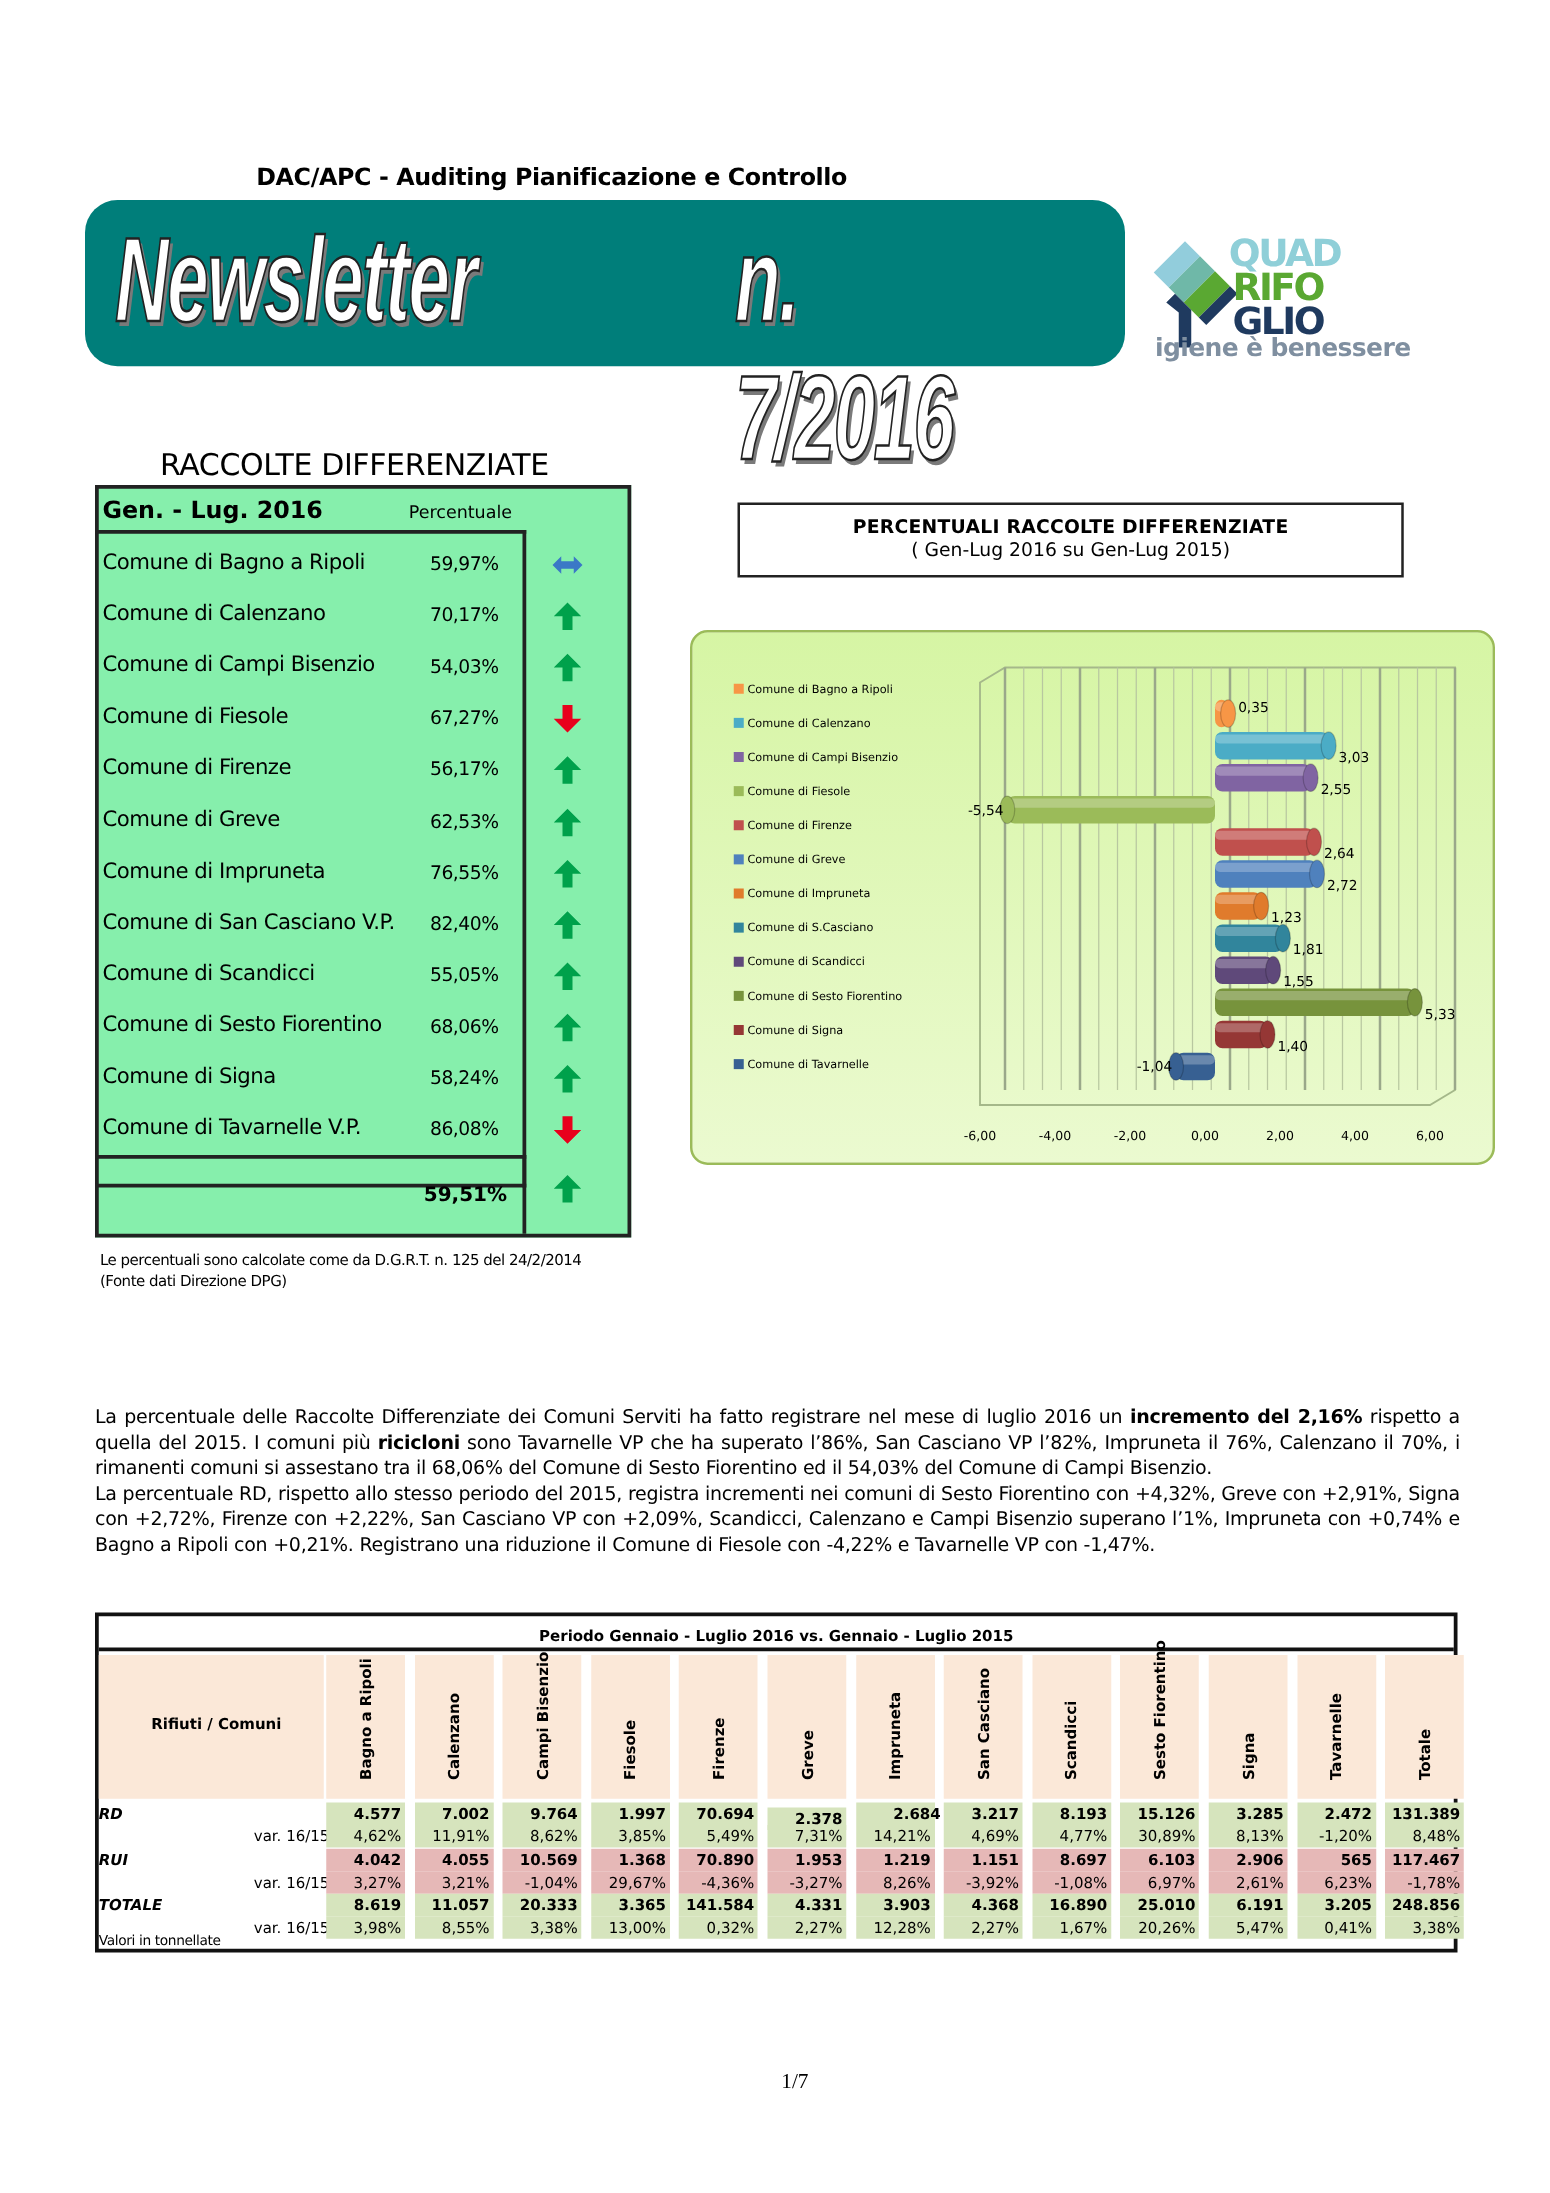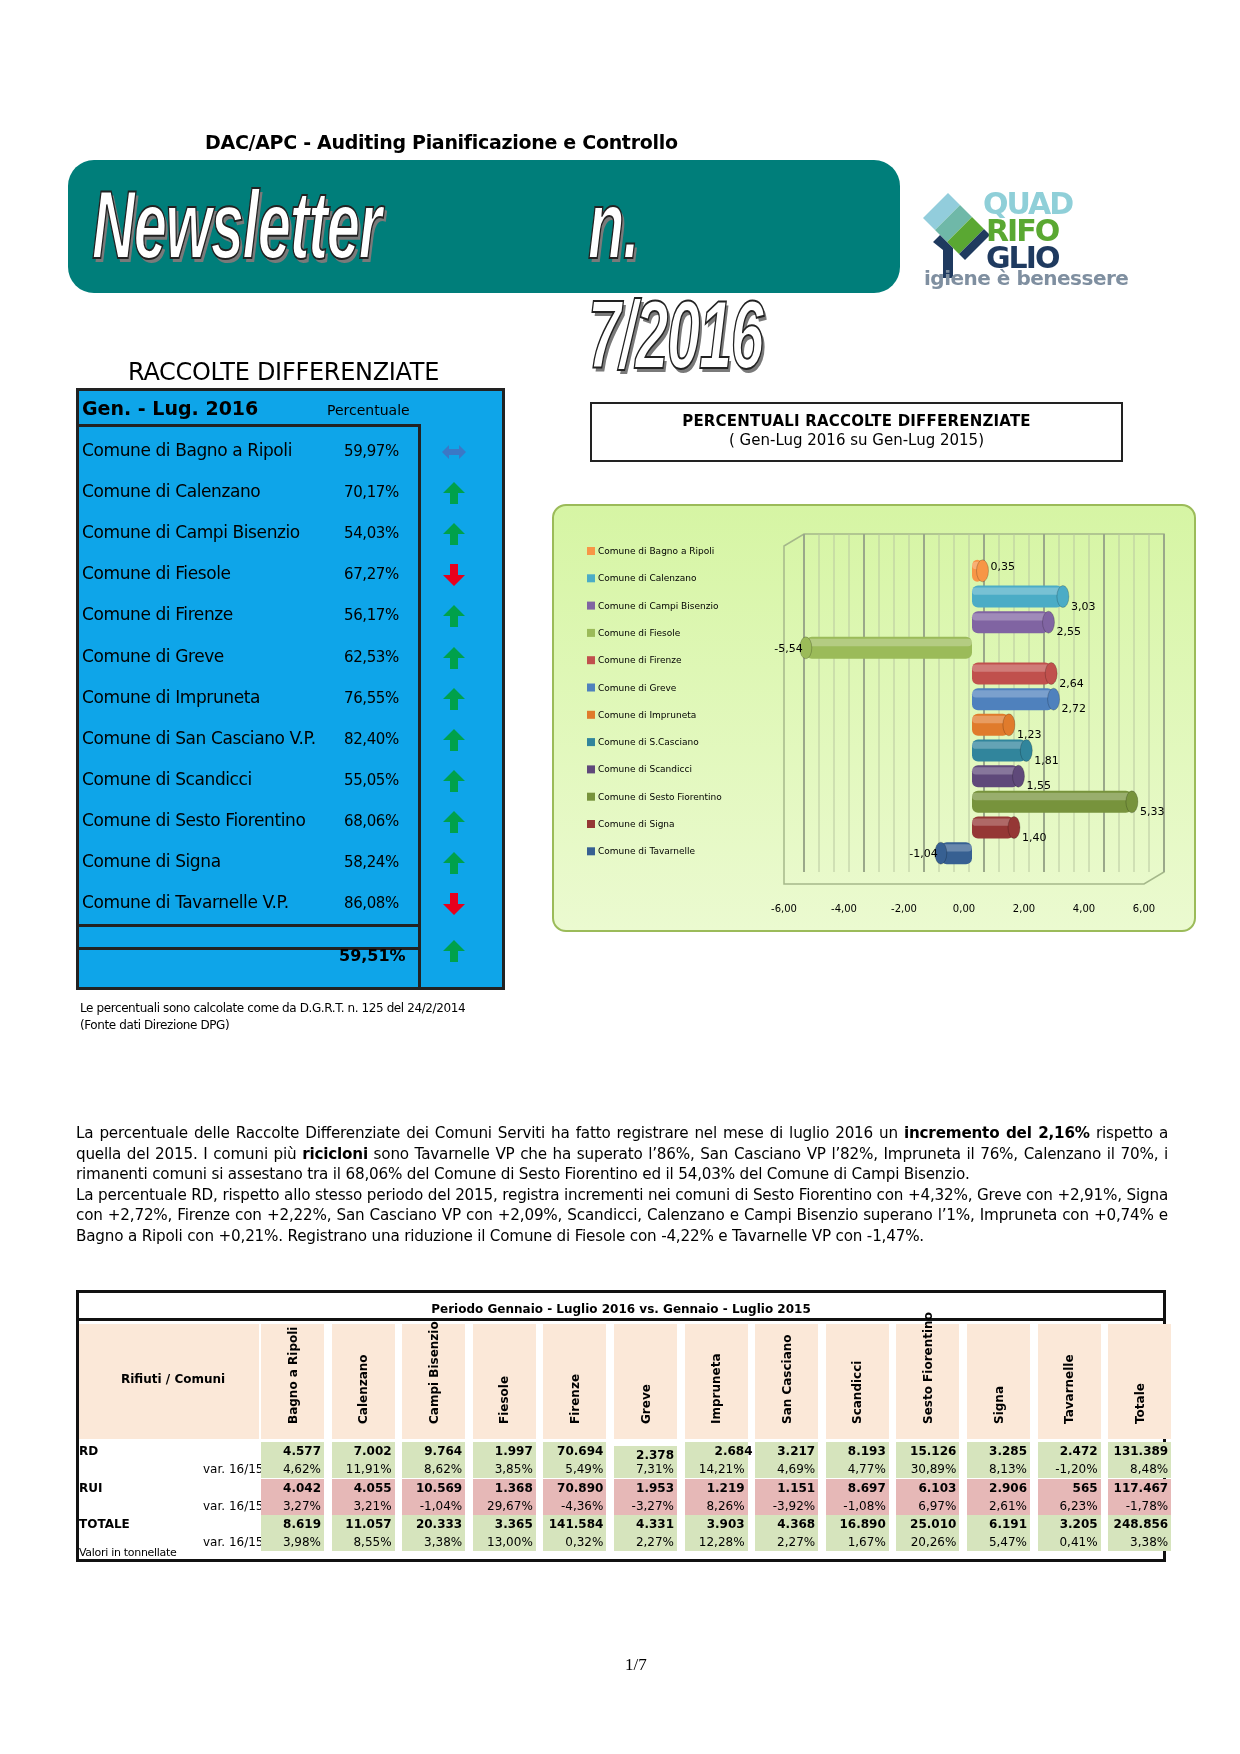--- a/index.html
+++ b/index.html
@@ -16,21 +16,21 @@
   #nl-word { left: 24px; }
   #nl-num { left: 520px; }
 
   
   #logo { left: 918px; top: 152px; width: 190px; height: 140px; margin-top: 36px; }
   #logo-tagline { left: 924px; top: 266px; font-size: 20px; color: #7f8fa0; font-weight: bold; letter-spacing: -0.5px; }
   .logo-word { position: absolute; font-family: "DejaVu Sans", sans-serif; font-weight: bold; font-size: 30px; line-height: 27px; letter-spacing: -2px; }
 
   
   #rd-title { left: 128px; top: 358px; font-size: 24px; letter-spacing: -0.3px; text-align: right; }
-  #rd-box { left: 76px; top: 388px; width: 429px; height: 602px; border: 3px solid #222; background: #0ea5e9; padding-left: 48px; }
+  #rd-box { left: 76px; top: 388px; width: 429px; height: 602px; border: 3px solid #222; background: #86efac; padding-left: 48px; }
   #rd-head-period { left: 3px; top: 6px; font-size: 19px; font-weight: bold; }
   #rd-head-perc { left: 248px; top: 11px; font-size: 14px; }
   #rd-inner { left: -3px; top: 33px; width: 345px; height: 526px; border: 3px solid #222; border-left: none; }
   #rd-total-box { left: -3px; top: 533px; width: 345px; height: 63px; border: 3px solid #222; border-left: none; border-bottom: none; }
   .rd-row { position: absolute; left: 3px; width: 330px; height: 41px; font-size: 17px; letter-spacing: -0.4px; }
   .rd-row .name { position: absolute; left: 0; top: 8px; }
   .rd-row .pct { position: absolute; left: 262px; top: 10px; font-size: 15px; }
   .arrow { position: absolute; left: 362px; width: 26px; height: 24px; }
   #rd-total-value { left: 260px; top: 555px; font-size: 16px; font-weight: bold; }
   #rd-note { left: 80px; top: 1000px; font-size: 12px; line-height: 17px; letter-spacing: -0.4px; }
@@ -48,21 +48,21 @@
 
   
   #tbl { left: 76px; top: 1290px; width: 1090px; height: 272px; border: 3px solid #111; }
   #tbl-period { position: absolute; left: 0; top: 0; width: 100%; height: 28px; border-bottom: 3px solid #111; text-align: center;
                 font-size: 12px; font-weight: bold; padding-top: 9px; }
   .col-head { position: absolute; top: 31px; height: 115px; background: #fbe8d8; }
   .col-head span { position: absolute; left: 50%; bottom: 8px; transform: translateX(-50%) rotate(-90deg) translateX(50%); transform-origin: center center;
                    font-size: 12px; font-weight: bold; white-space: nowrap; display: block; }
   #rifiuti-head { position: absolute; left: 0; top: 31px; width: 180px; height: 115px; background: #fbe8d8; }
   #rifiuti-head span { position: absolute; left: 42px; top: 48px; font-size: 12px; font-weight: bold; }
-  .row-label { position: absolute; left: 0; font-size: 12px; font-weight: bold; }
+  .row-label { position: absolute; left: 0; font-size: 12px; font-weight: bold; font-style: italic; }
   .var-label { position: absolute; left: 124px; font-size: 12px; }
   .cell { position: absolute; height: 18px; text-align: right; padding-right: 3px; font-size: 12px; line-height: 18px; }
   .cell.b { font-weight: bold; }
   .g { background: #d6e4bd; }
   .r { background: #e6b8b7; }
   #tbl-unit { position: absolute; left: 0; top: 253px; font-size: 11px; letter-spacing: -0.3px; }
 
   #page-num { left: 625px; top: 1655px; font-family: "Liberation Serif", serif; font-size: 17px; }
 </style>
 </head>

